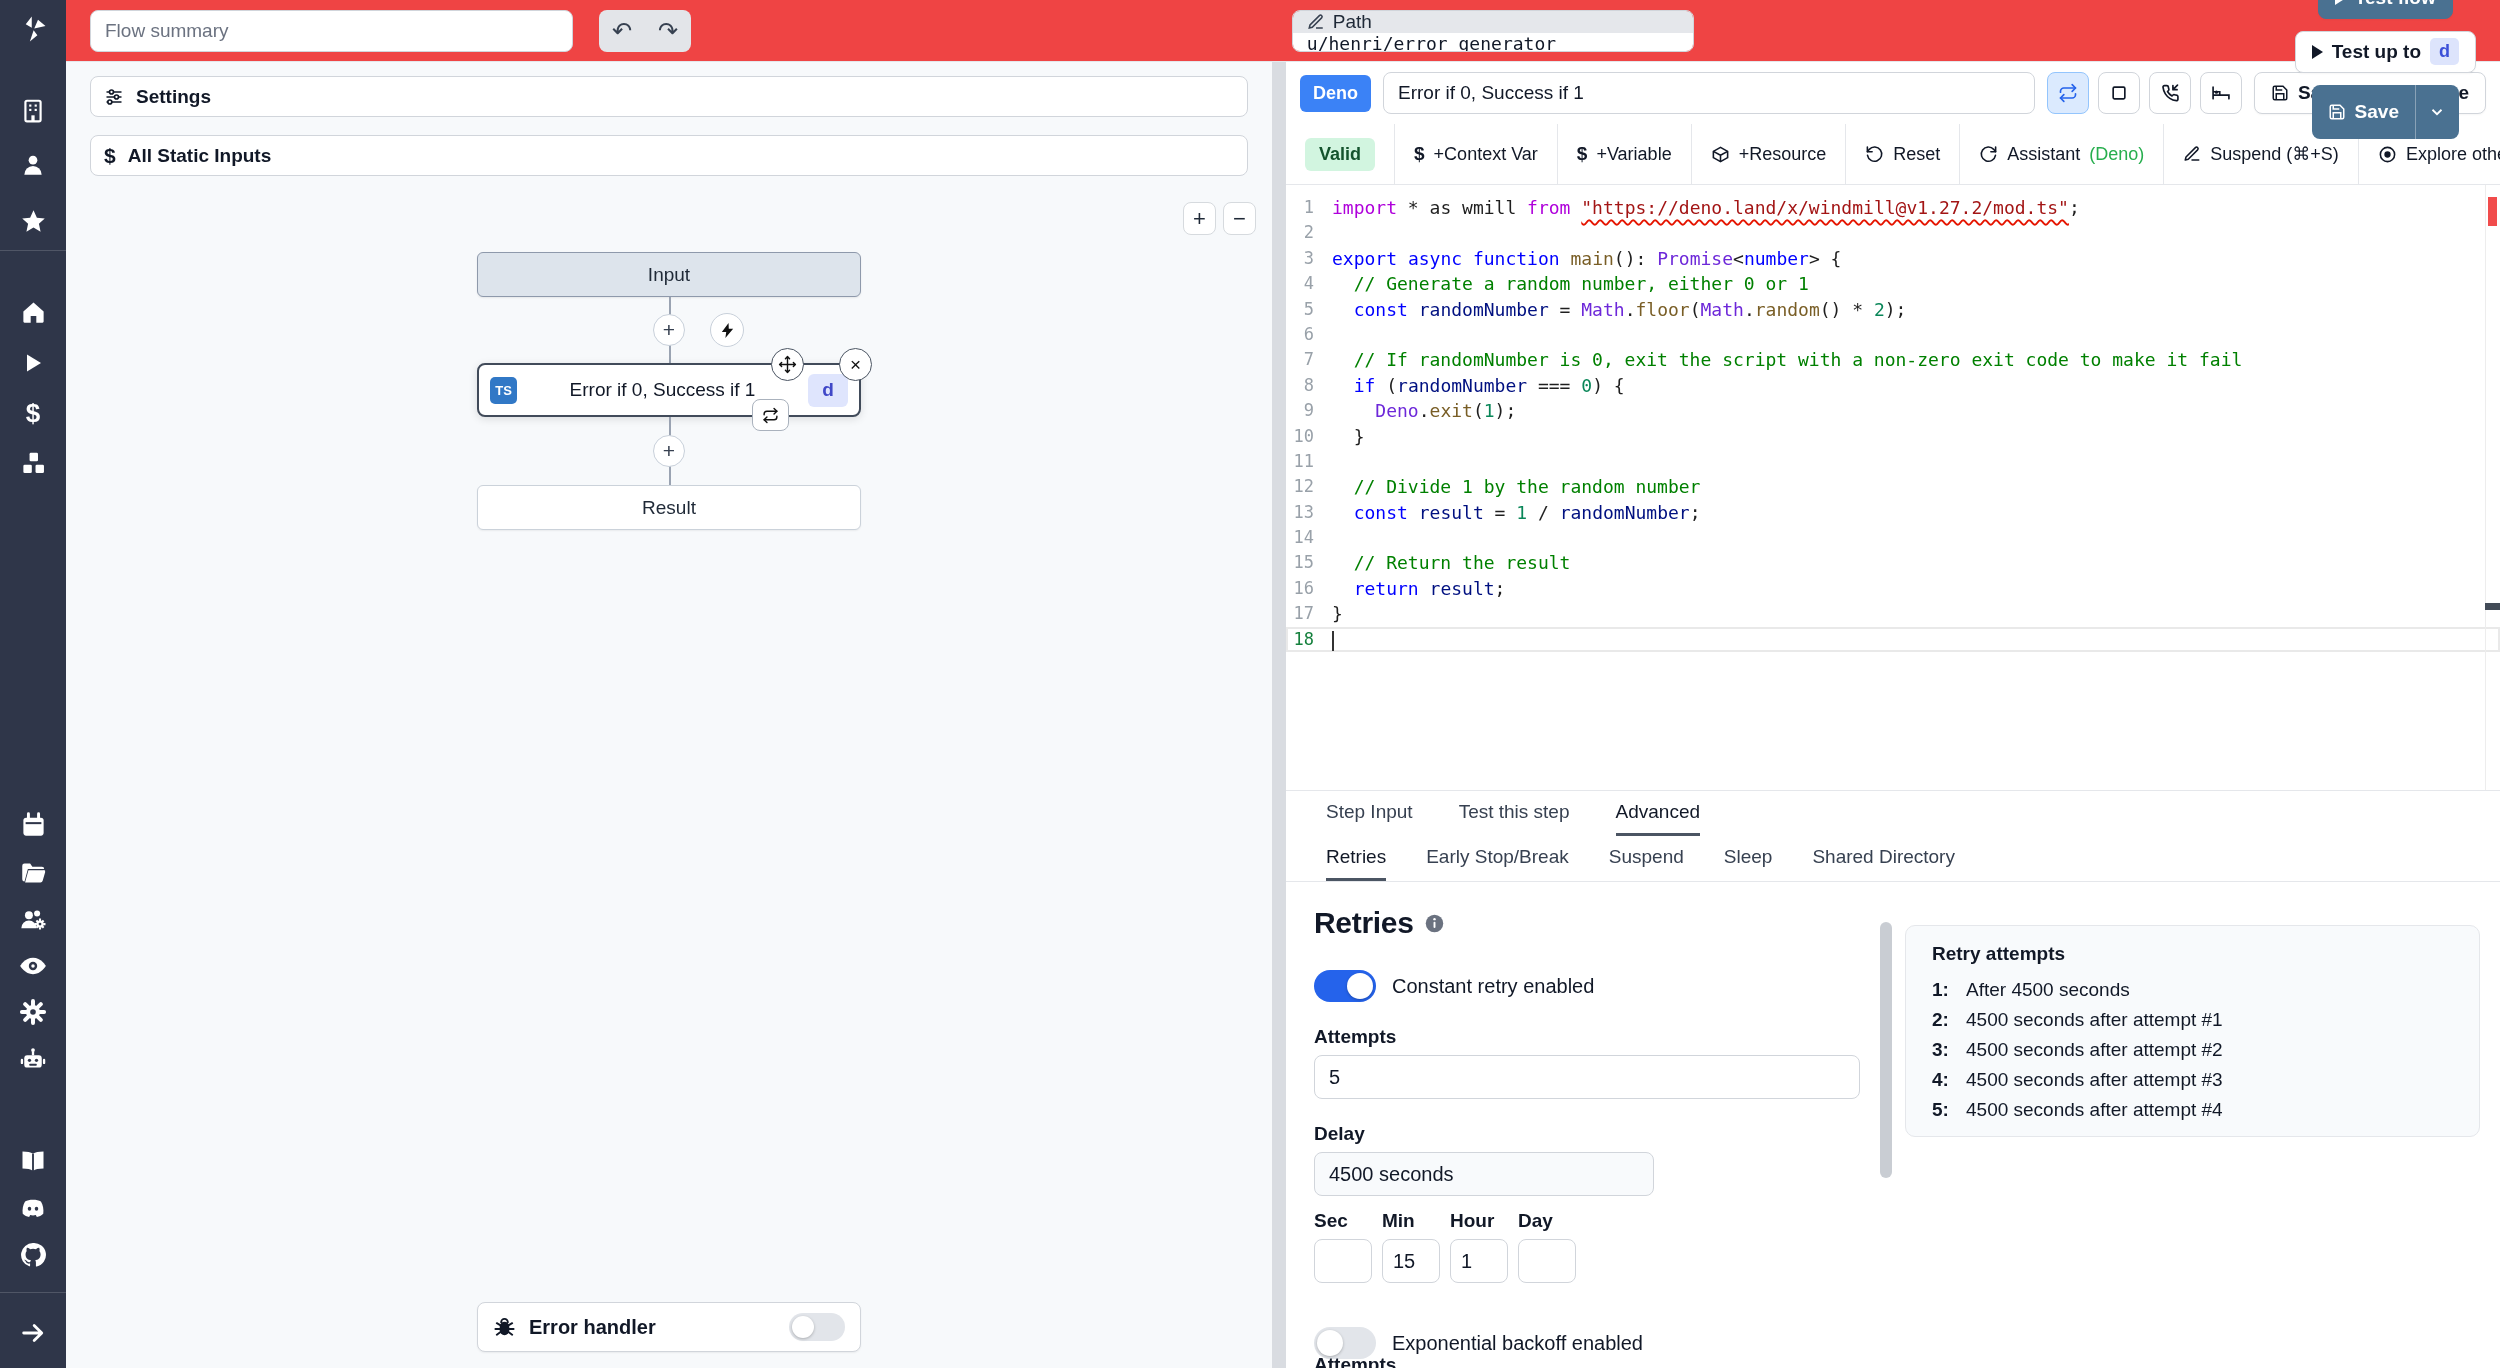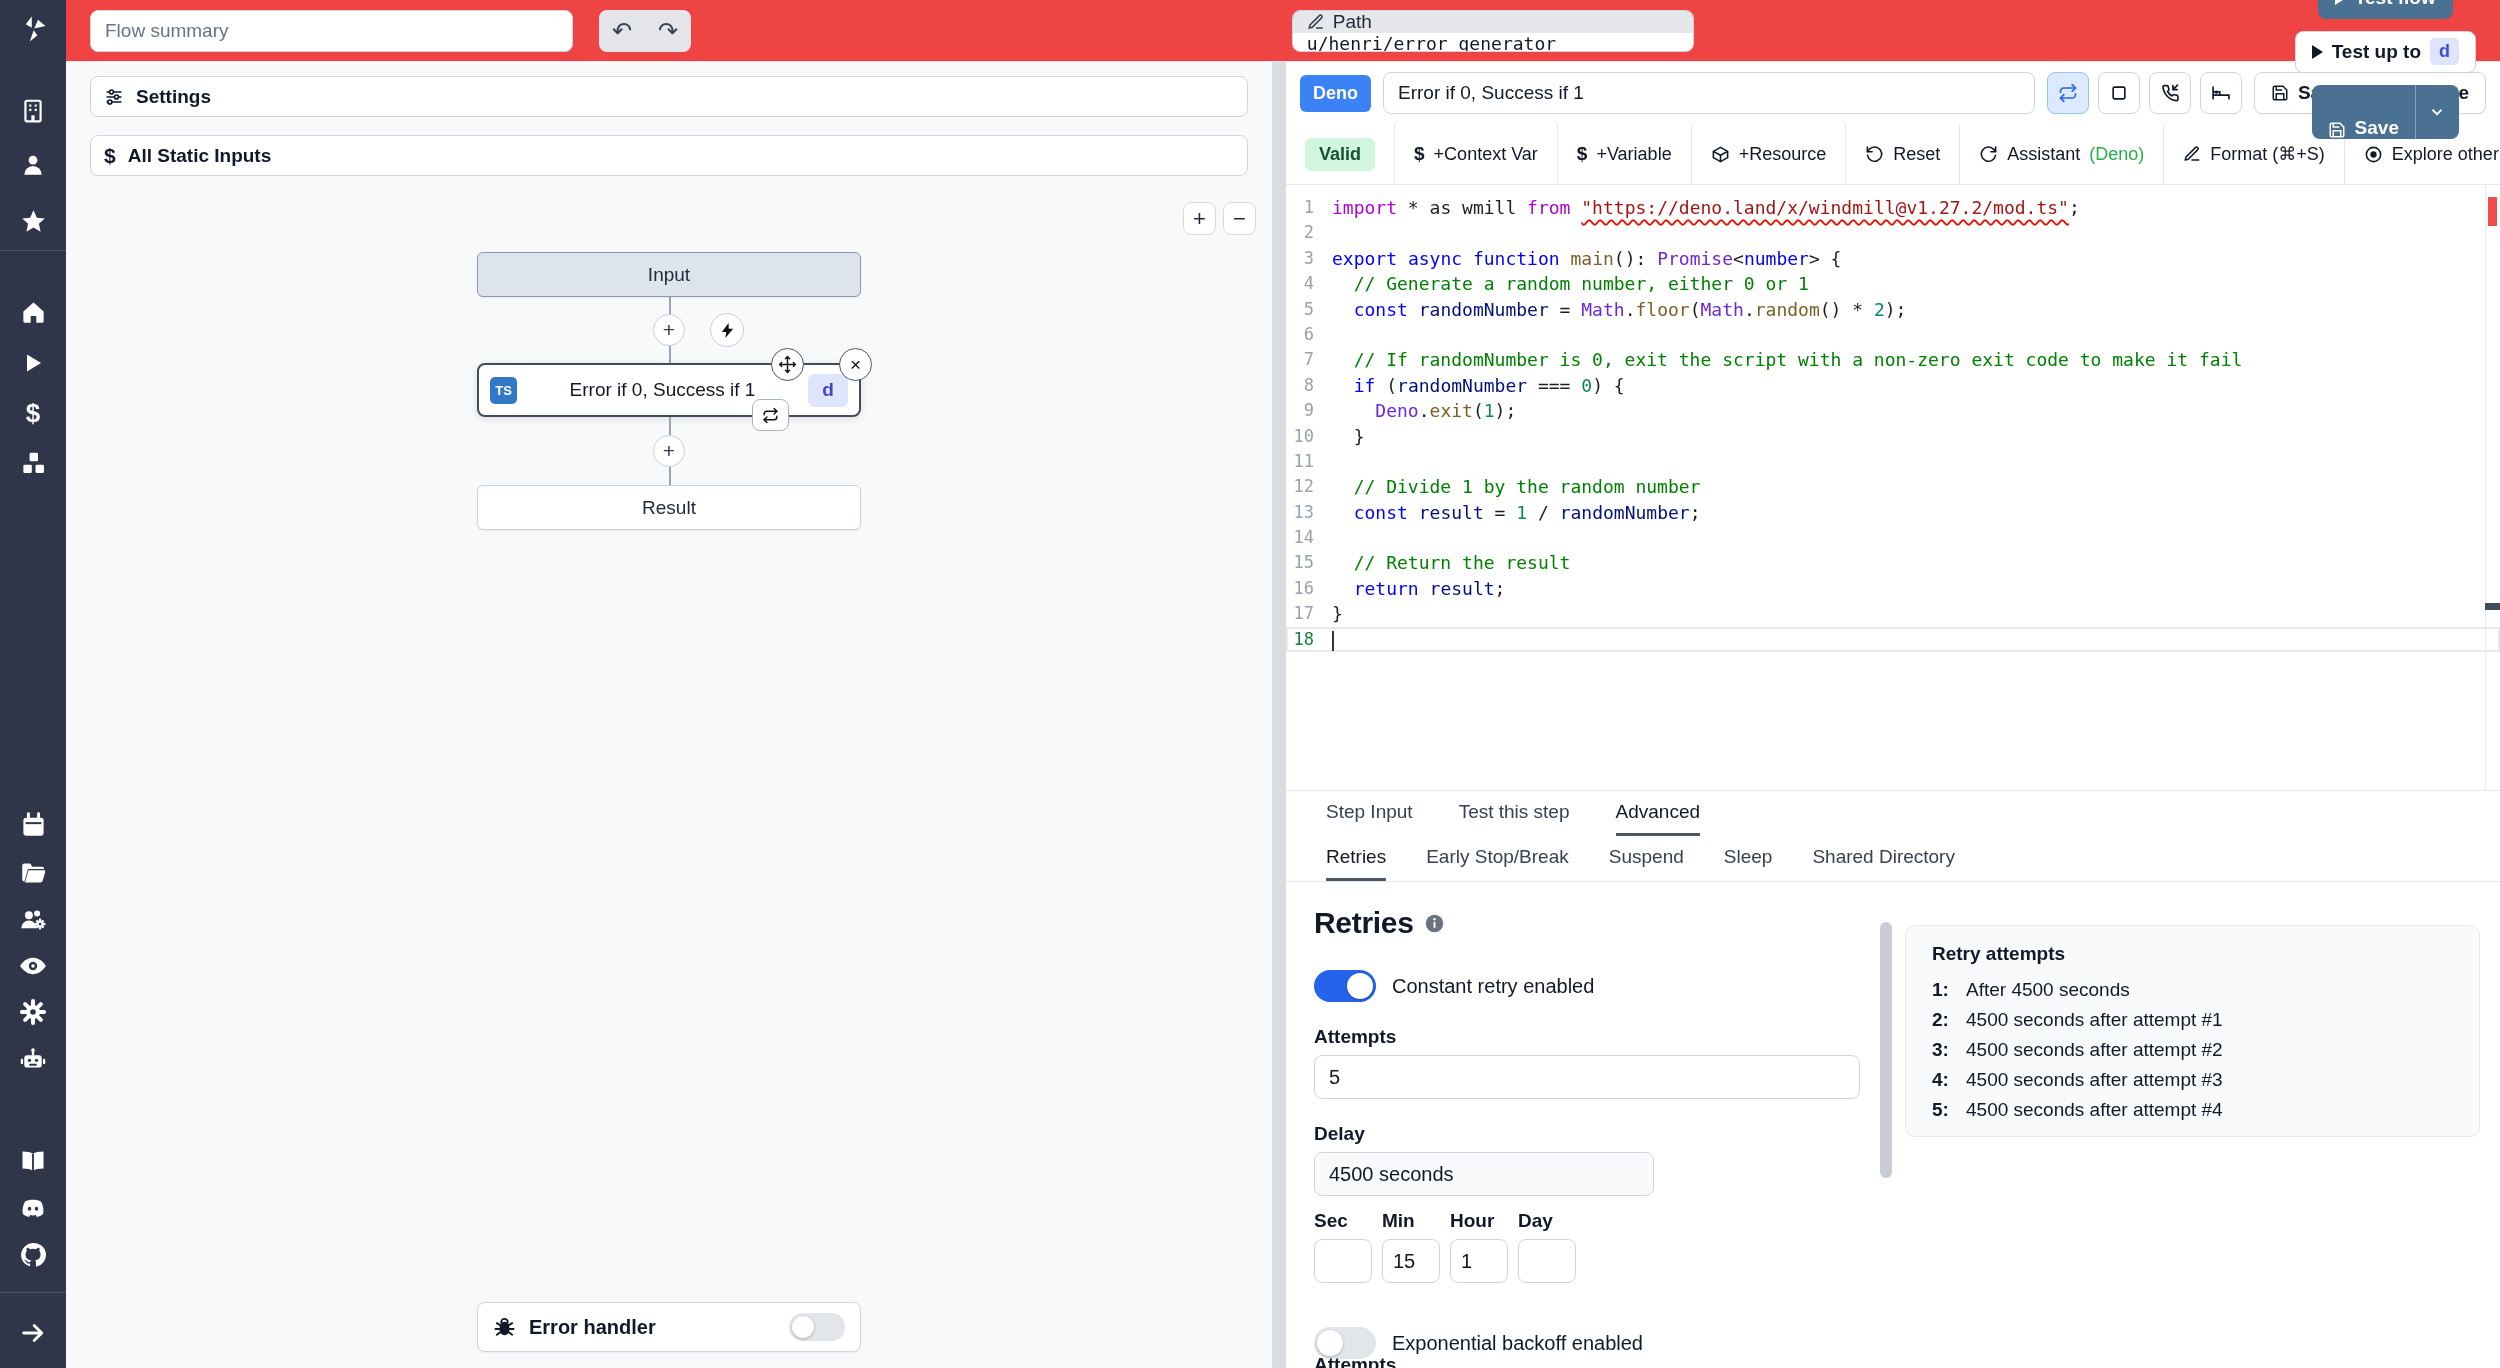--- a/index.html
+++ b/index.html
@@ -23,21 +23,21 @@
   .undo-btn { width:46px; height:42px; display:flex; align-items:center; justify-content:center; font-size:24px; color:#374151; cursor:pointer; }
   .path-group { display:flex; height:42px; border:1px solid #d1d5db; border-radius:8px; overflow:hidden; margin-left:auto;flex-direction:column; }
   .path-chip { background:#e5e7eb; display:flex; align-items:center; gap:8px; padding:0 14px; font-size:19px; color:#1f2937; }
   .path-value { width:400px; border:none; font-family:"DejaVu Sans Mono", monospace; font-size:18px; padding:0 14px; color:#111827; }
   .tb-right { display:flex; align-items:center; gap:12px; margin-left:auto;flex-direction:column; }
   .btn { display:flex; align-items:center; gap:9px; height:42px; padding:0 16px; border:1px solid #d1d5db; border-radius:8px; background:#fff; font-size:19px; font-weight:600; color:#111827; cursor:pointer; box-shadow:0 1px 2px rgba(0,0,0,.04); white-space:nowrap; }
   .btn-blue { background:#4a7191; border-color:#4a7191; color:#fff; }
   .tri { width:0; height:0; border-style:solid; border-width:7px 0 7px 11px; border-color:transparent transparent transparent currentColor; }
   .d-chip { background:#dde4fc; color:#3b4fd8; font-weight:700; border-radius:5px; padding:3px 9px; font-size:18px; }
   .save-split { display:flex; align-items:stretch; border-radius:8px; overflow:hidden; }
-  .save-main { display:flex; align-items:flex-end; gap:9px; background:#4a7191; color:#fff; font-weight:600; font-size:19px; padding:0 16px; height:54px; cursor:pointer; }
+  .save-main { display:flex; align-items:center; gap:9px; background:#4a7191; color:#fff; font-weight:600; font-size:19px; padding:0 16px; height:54px; cursor:pointer; }
   .save-caret { width:44px; background:#4a7191; border-left:1px solid rgba(255,255,255,.35); display:flex; align-items:center; justify-content:center; cursor:pointer; }
 
   
   .flow-panel { position:absolute; left:66px; top:62px; width:1206px; bottom:0; background:#f7f9fb; }
   .panel-divider { position:absolute; left:1272px; top:62px; width:14px; bottom:0; background:#d9dce1; z-index:5; }
   .fp-buttons { padding:14px 24px 0; display:flex; flex-direction:column; gap:18px; }
   .fp-btn { height:41px; background:#fff; border:1px solid #d1d5db; border-radius:8px; display:flex; align-items:center; gap:12px; padding:0 13px; font-weight:700; font-size:19px; cursor:pointer; }
   .zoom-btns { position:absolute; top:140px; right:16px; display:flex; gap:7px; }
   .zoom-btn { width:33px; height:33px; background:#fff; border:1px solid #d6dade; border-radius:8px; font-size:22px; color:#1f2937; display:flex; align-items:center; justify-content:center; cursor:pointer; }
   .graph { position:absolute; top:190px; left:50%; transform:translateX(-50%); width:384px; }
@@ -472,21 +472,21 @@
       <span>Assistant</span>
       <span class="assist-lang">(Deno)</span>
     </div>
     <div class="tb-seg">
       <span class="ic">
         <svg width="18" height="18" viewBox="0 0 24 24" fill="none" stroke="#111827" stroke-width="2" stroke-linecap="round" stroke-linejoin="round">
             <path d="M12 20h9"></path>
             <path d="M16.5 3.5a2.1 2.1 0 0 1 3 3L7 19l-4 1 1-4z"></path>
           </svg>
       </span>
-      <span>Format (⌘+S)</span>
+      <span>Suspend (⌘+S)</span>
     </div>
     <div class="tb-seg">
       <span class="ic">
         <svg width="19" height="19" viewBox="0 0 24 24" fill="none" stroke="#111827" stroke-width="2">
             <circle cx="12" cy="12" r="9"></circle>
             <circle cx="12" cy="12" r="3" fill="#111827"></circle>
           </svg>
       </span>
       <span>Explore other s</span>
     </div>

